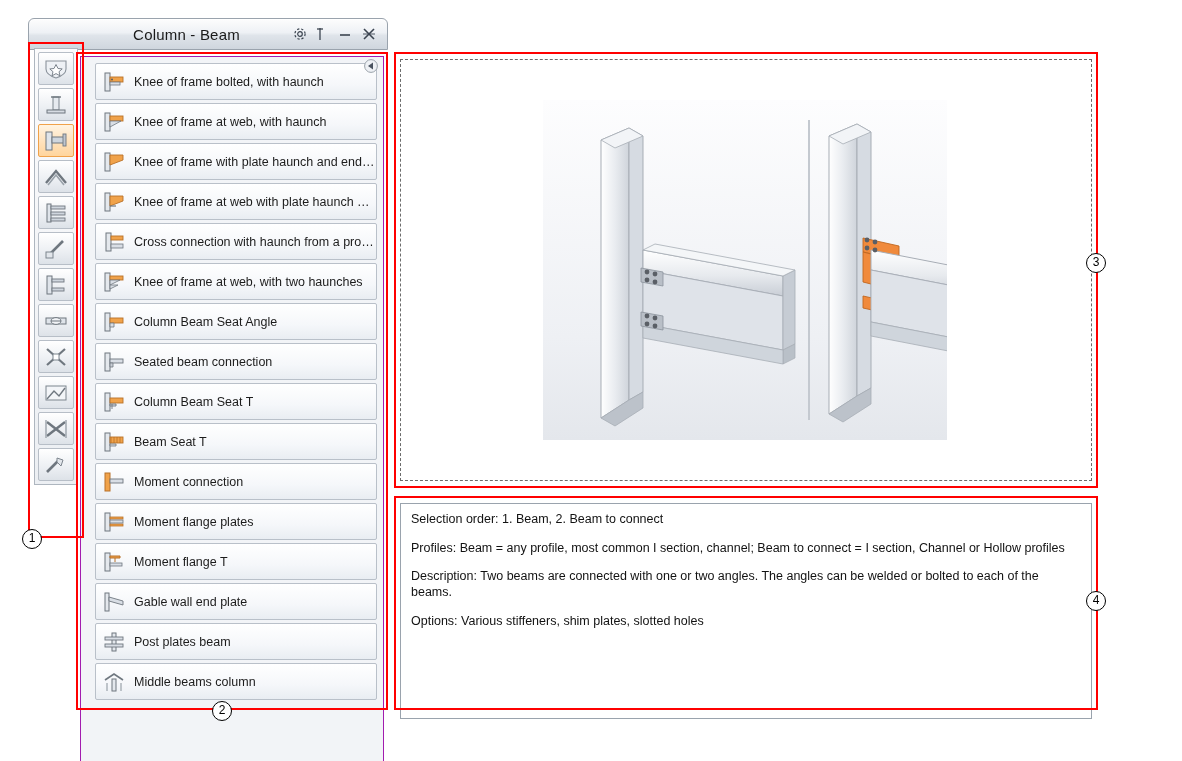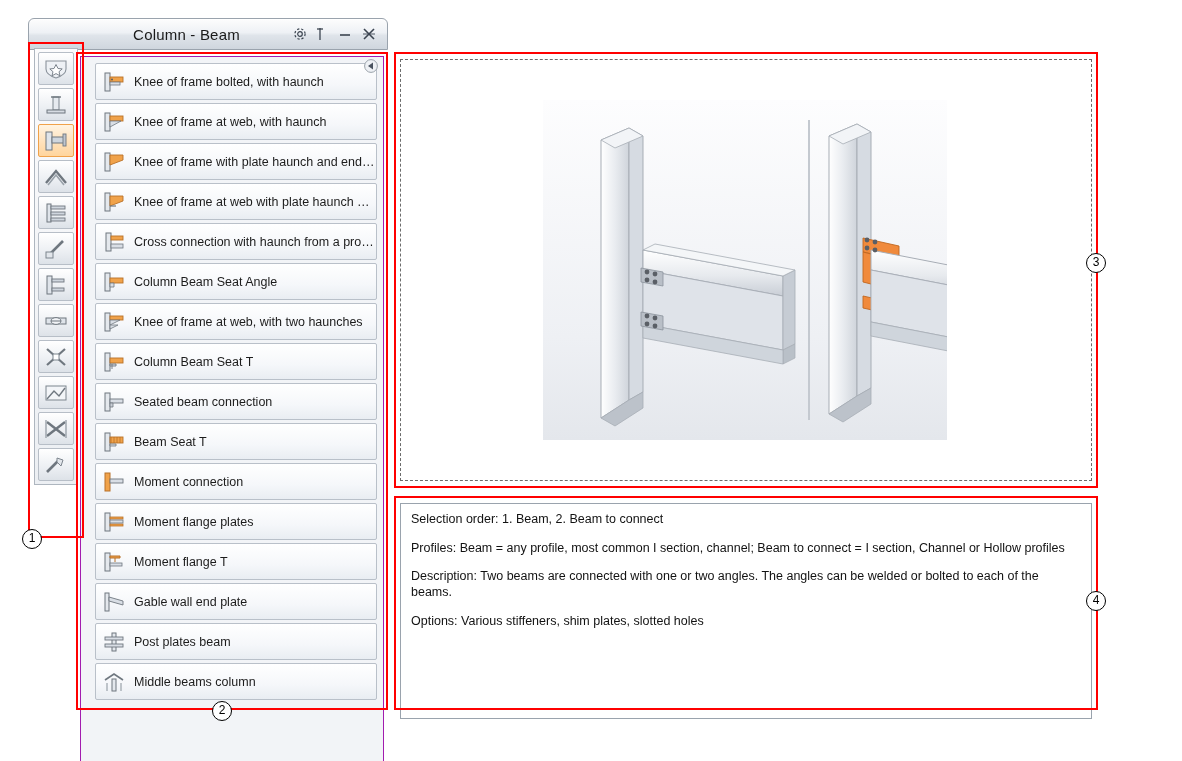--- a/index.html
+++ b/index.html
@@ -407,59 +407,59 @@
             <rect x="9" y="13" width="12" height="4" fill="#d9dee5" stroke="#6f777f" stroke-width="0.8"></rect>
           </svg>
         </span>
         <span class="lbl">Cross connection with haunch from a profile</span>
       </div>
 
       <div class="lrow">
         <span class="ico">
           <svg width="24" height="22" viewBox="0 0 24 22">
             <rect x="3" y="2" width="5" height="18" fill="#e4e8ed" stroke="#6f777f" stroke-width="1"></rect>
-            <rect x="8" y="7" width="13" height="5" fill="#f0a24a" stroke="#b87128" stroke-width="0.9"></rect>
-            <path d="M8 12 h4 v4 h-4 z" fill="#d9dee5" stroke="#6f777f" stroke-width="0.8"></path>
-          </svg>
-        </span>
-        <span class="lbl">Column Beam Seat Angle</span>
-      </div>
-
-      <div class="lrow">
-        <span class="ico">
-          <svg width="24" height="22" viewBox="0 0 24 22">
-            <rect x="3" y="2" width="5" height="18" fill="#e4e8ed" stroke="#6f777f" stroke-width="1"></rect>
             <rect x="8" y="5" width="13" height="4" fill="#f0a24a" stroke="#b87128" stroke-width="0.9"></rect>
             <path d="M8 9 L18 9 L8 14 z" fill="#d9dee5" stroke="#6f777f" stroke-width="0.8"></path>
             <path d="M8 14 L16 14 L8 18 z" fill="#d9dee5" stroke="#6f777f" stroke-width="0.8"></path>
           </svg>
         </span>
         <span class="lbl">Knee of frame at web, with two haunches</span>
       </div>
 
       <div class="lrow">
         <span class="ico">
           <svg width="24" height="22" viewBox="0 0 24 22">
             <rect x="3" y="2" width="5" height="18" fill="#e4e8ed" stroke="#6f777f" stroke-width="1"></rect>
             <rect x="8" y="7" width="13" height="5" fill="#f0a24a" stroke="#b87128" stroke-width="0.9"></rect>
-            <path d="M8 13 h6 v2 h-6 z M10 13 v5" fill="#d9dee5" stroke="#6f777f" stroke-width="0.9"></path>
-          </svg>
-        </span>
-        <span class="lbl">Column Beam Seat T</span>
+            <path d="M8 12 h4 v4 h-4 z" fill="#d9dee5" stroke="#6f777f" stroke-width="0.8"></path>
+          </svg>
+        </span>
+        <span class="lbl">Column Beam Seat Angle</span>
       </div>
 
       <div class="lrow">
         <span class="ico">
           <svg width="24" height="22" viewBox="0 0 24 22">
             <rect x="3" y="2" width="5" height="18" fill="#e4e8ed" stroke="#6f777f" stroke-width="1"></rect>
             <rect x="8" y="8" width="13" height="4" fill="#d9dee5" stroke="#6f777f" stroke-width="0.9"></rect>
             <path d="M8 12 h3 v4 h-3 z" fill="#c9ced6" stroke="#6f777f" stroke-width="0.8"></path>
           </svg>
         </span>
         <span class="lbl">Seated beam connection</span>
+      </div>
+
+      <div class="lrow">
+        <span class="ico">
+          <svg width="24" height="22" viewBox="0 0 24 22">
+            <rect x="3" y="2" width="5" height="18" fill="#e4e8ed" stroke="#6f777f" stroke-width="1"></rect>
+            <rect x="8" y="7" width="13" height="5" fill="#f0a24a" stroke="#b87128" stroke-width="0.9"></rect>
+            <path d="M8 13 h6 v2 h-6 z M10 13 v5" fill="#d9dee5" stroke="#6f777f" stroke-width="0.9"></path>
+          </svg>
+        </span>
+        <span class="lbl">Column Beam Seat T</span>
       </div>
 
       <div class="lrow">
         <span class="ico">
           <svg width="24" height="22" viewBox="0 0 24 22">
             <rect x="3" y="2" width="5" height="18" fill="#e4e8ed" stroke="#6f777f" stroke-width="1"></rect>
             <rect x="8" y="6" width="13" height="6" fill="#f0a24a" stroke="#b87128" stroke-width="0.9"></rect>
             <path d="M9 6 v6 M12 6 v6 M15 6 v6 M18 6 v6" stroke="#b87128" stroke-width="0.8"></path>
             <path d="M8 13 h6 v2 h-6 z" fill="#d9dee5" stroke="#6f777f" stroke-width="0.8"></path>
           </svg>

